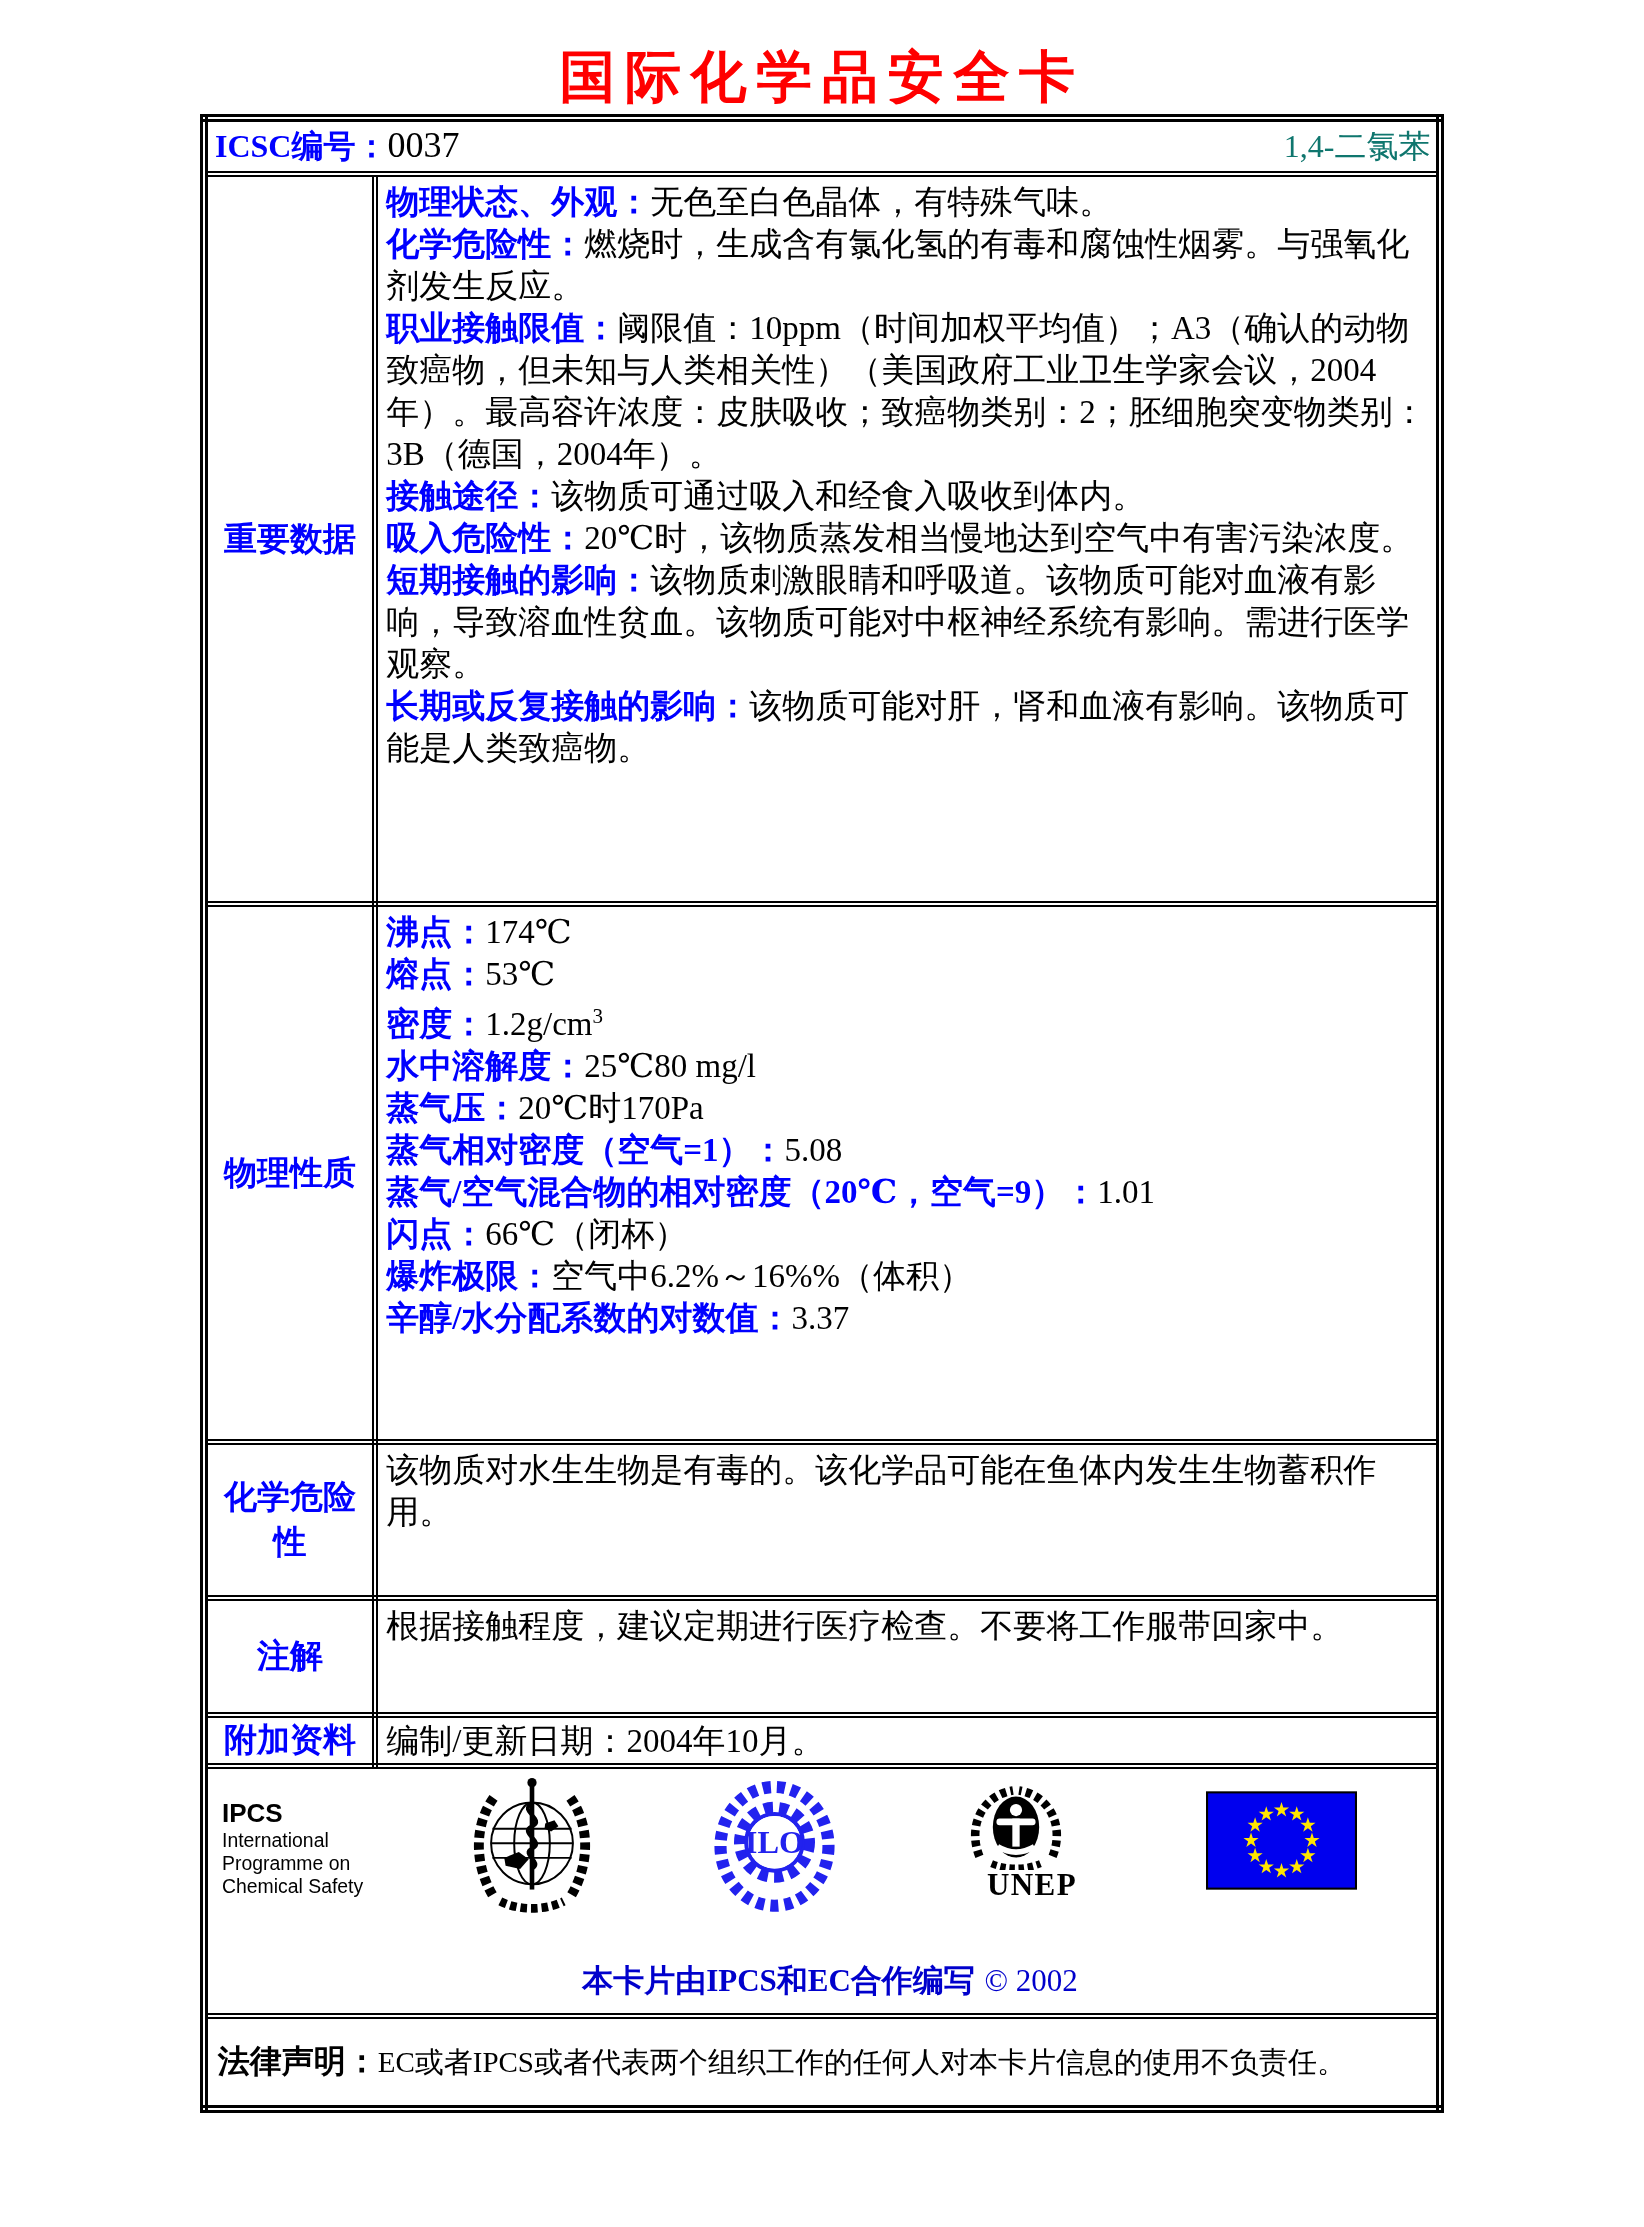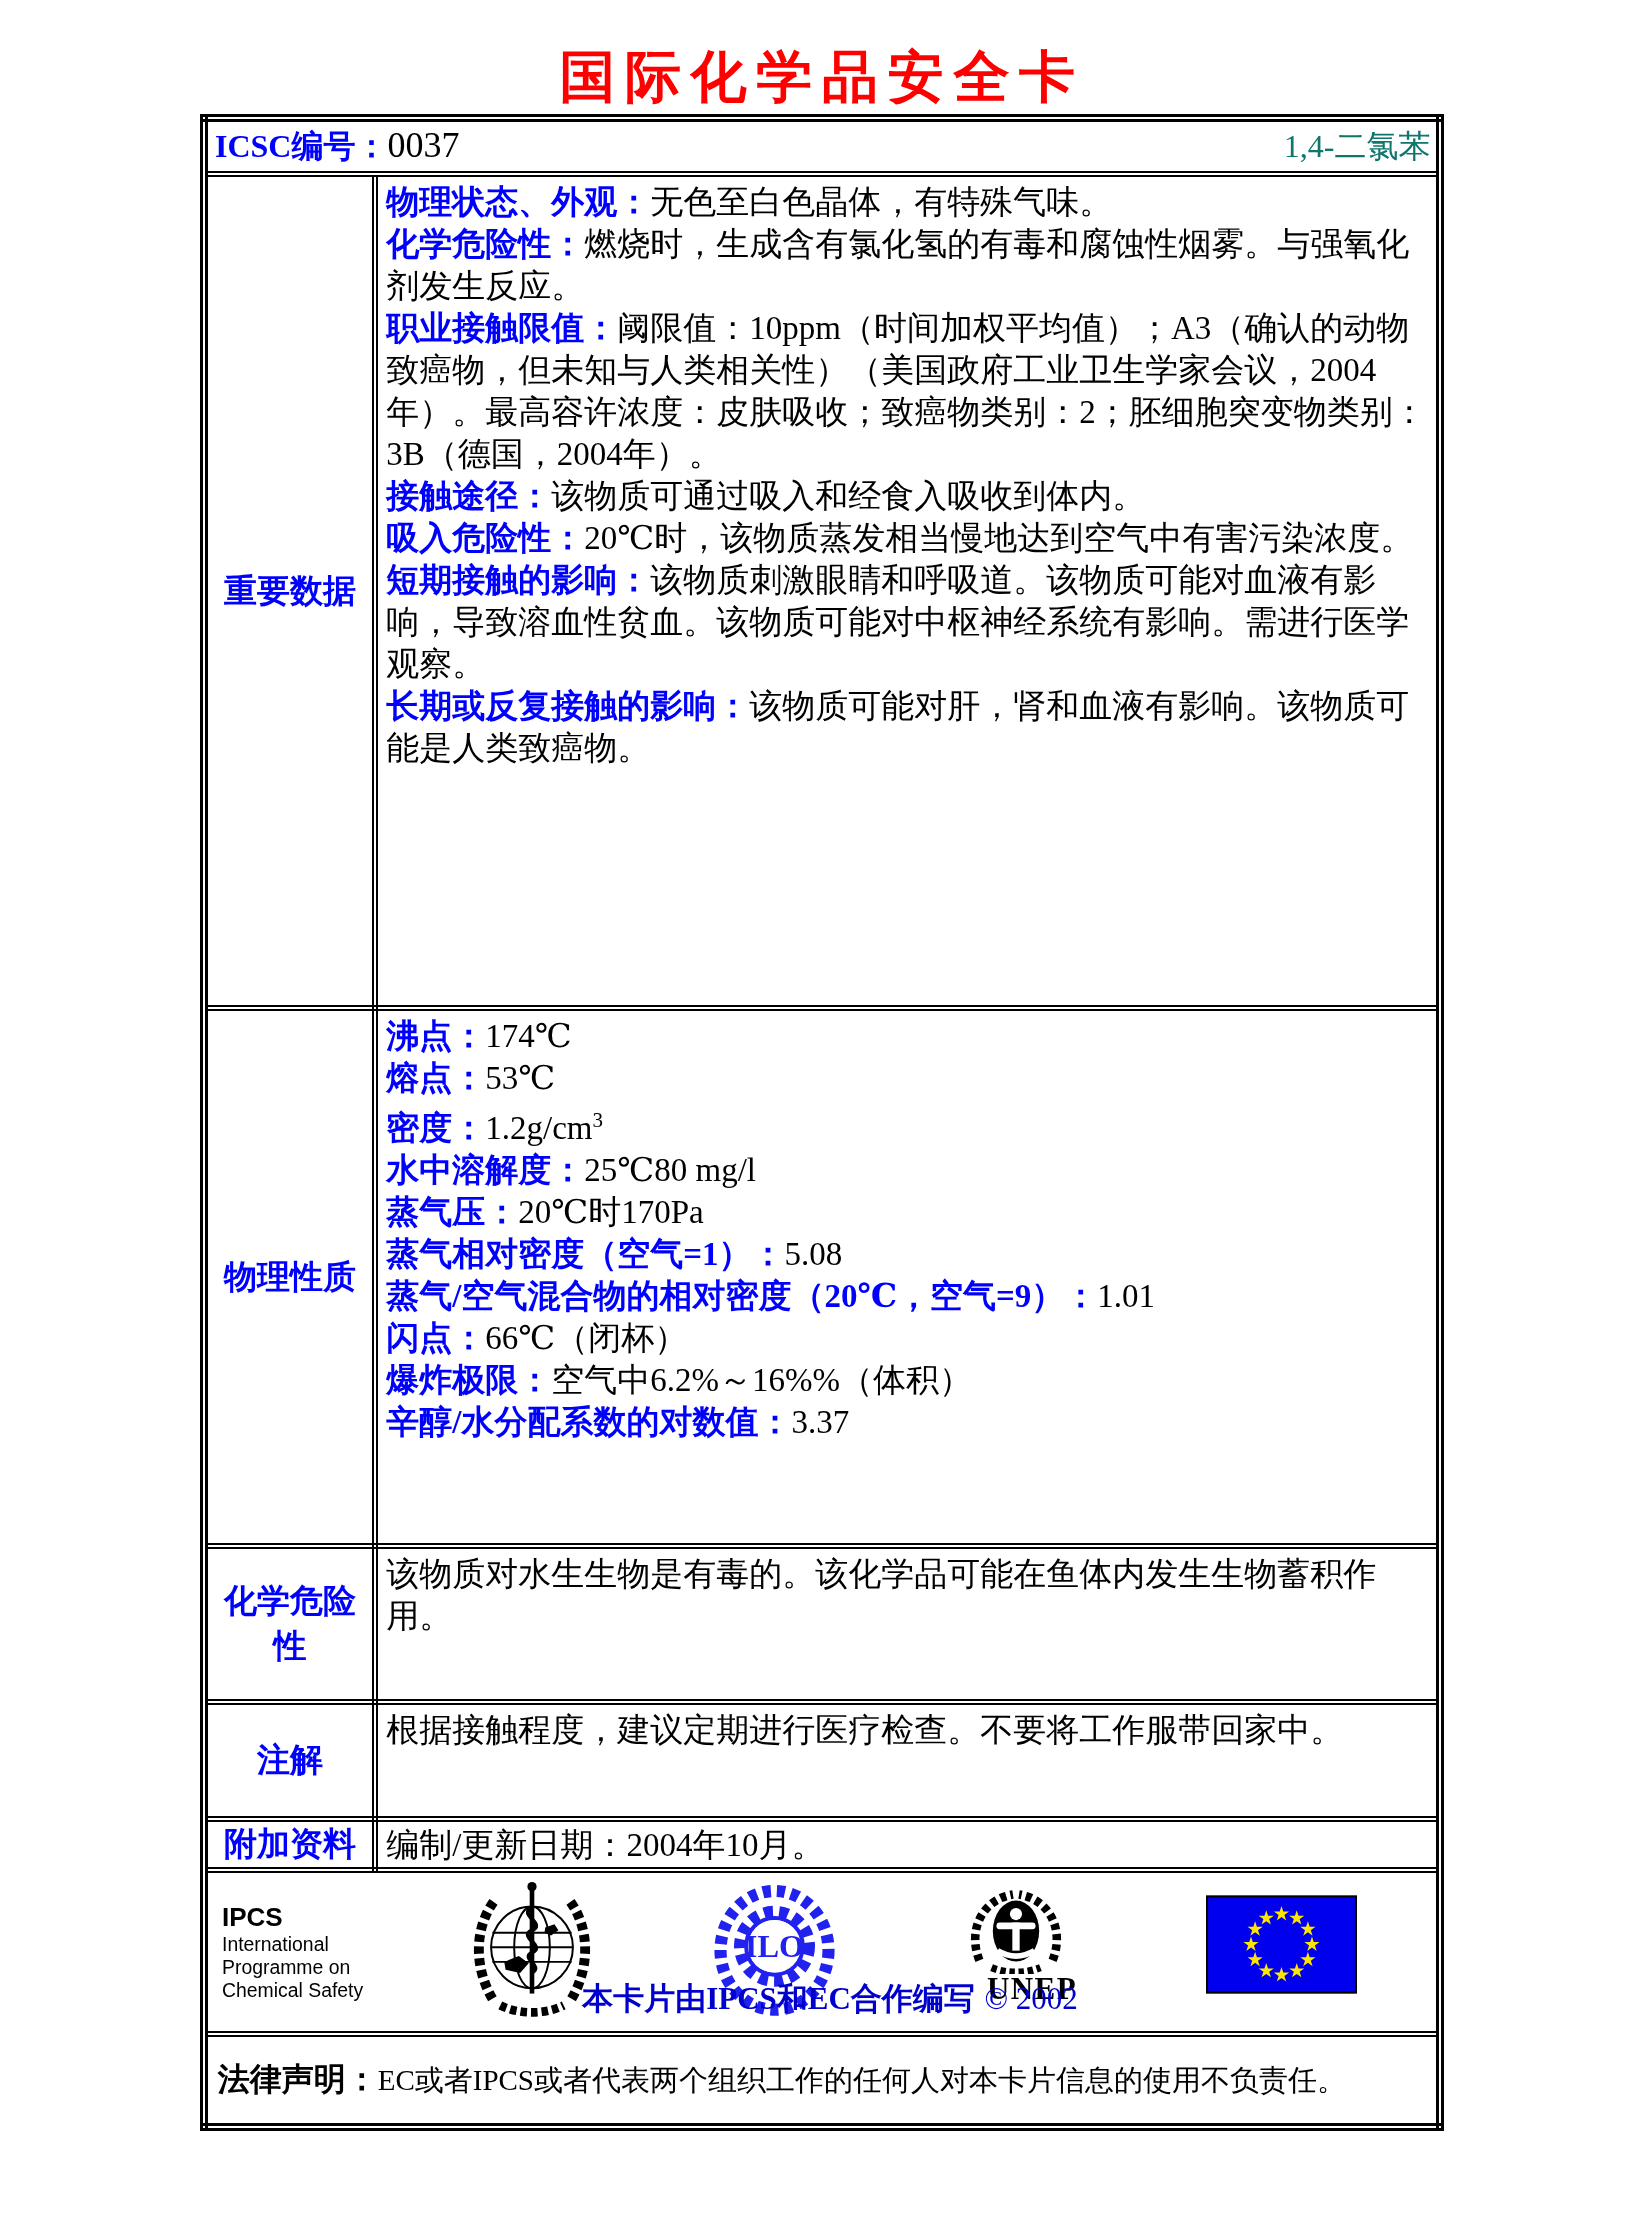--- a/index.html
+++ b/index.html
@@ -45,27 +45,27 @@
     padding:0 2.8px;
     border-radius:10px;
   }
   
   td.content-cell{
     padding:4.2px 7px 4.2px 8.3px;
     font-size:33px;line-height:42px;color:#000;
   }
   td.content-cell .lbl{color:var(--label-blue);font-weight:bold;}
   td.content-cell sup{font-size:21px;}
-  tr.r-important td.content-cell{height:834px;}
+  tr.r-important td.content-cell{height:730px;}
   tr.r-physical  td.content-cell{height:538px;}
   tr.r-env       td.content-cell{height:156px;}
   tr.r-notes     td.content-cell{height:117px;}
   tr.r-additional td.content-cell{height:42px;vertical-align:middle;padding-top:0;padding-bottom:0;}
   
-  td.logos-cell{height:164px;position:relative;vertical-align:top;text-decoration:underline;}
+  td.logos-cell{height:250px;position:relative;vertical-align:top;text-decoration:underline;}
   .ipcs-block{
     position:absolute;left:14px;top:29px;
     font-family:"Liberation Sans","DejaVu Sans",sans-serif;
   }
   .ipcs-acronym{font-size:26px;font-weight:bold;line-height:31px;}
   .ipcs-line{font-size:19.4px;line-height:23px;}
   .logo{position:absolute;}
   .logo-who{left:258px;top:5.6px;}
   .logo-ilo{left:499px;top:11px;}
   .unep-block{position:absolute;left:744px;top:14px;text-align:right;width:125px;}

